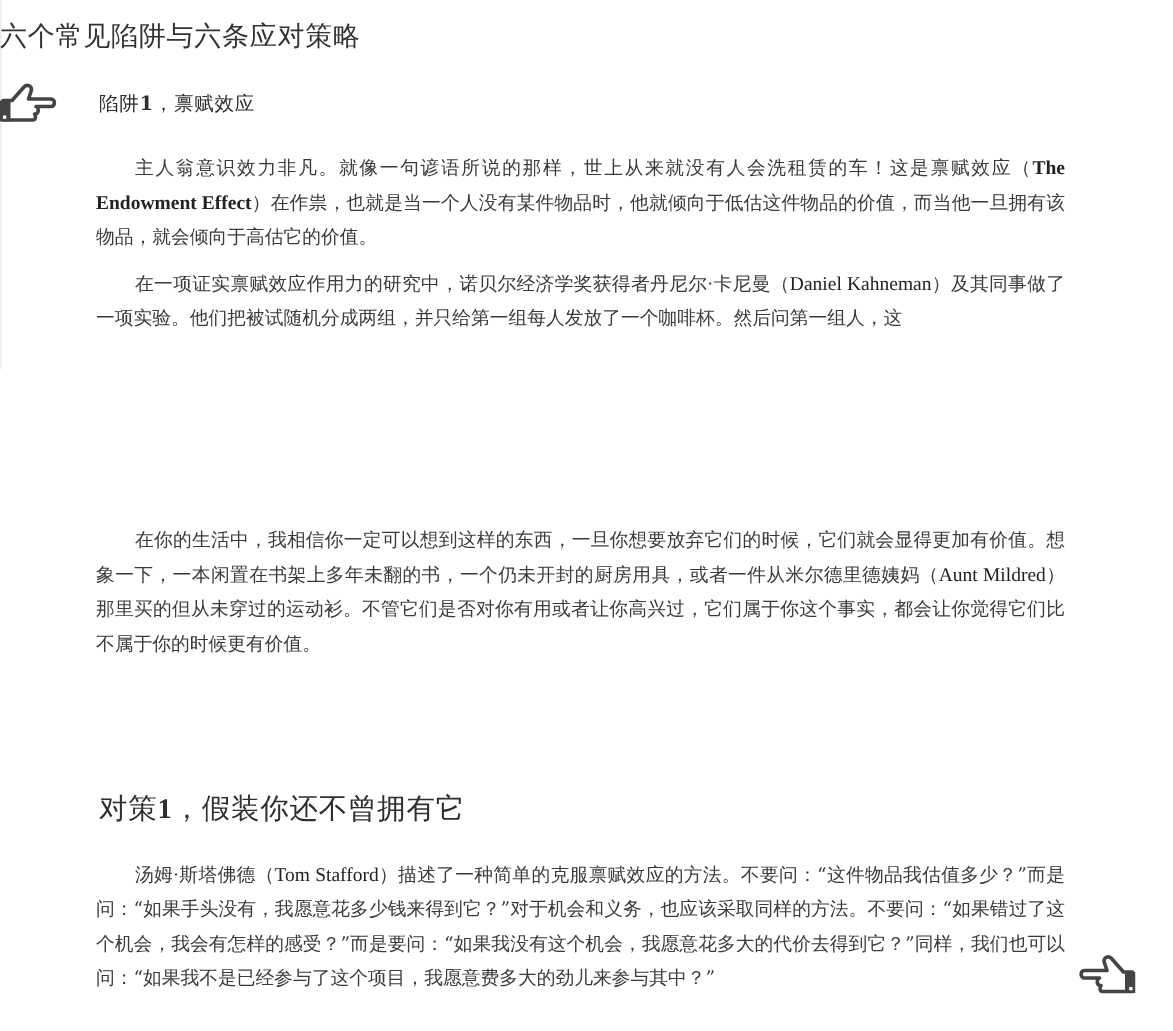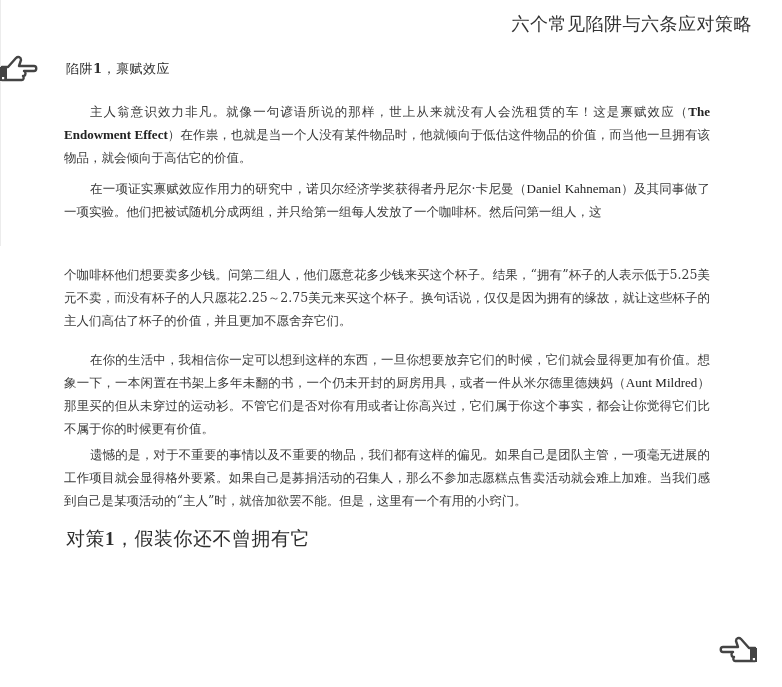--- a/index.html
+++ b/index.html
@@ -28,21 +28,21 @@
       left: 0;
       top: 0;
       width: 782px;
       height: 687px;
     }
     .doc-title {
       position: absolute;
       top: 12px;
       left: 0;
       width: 752px;
-      text-align: right;
+      text-align: left;
       font-size: 18px;
       letter-spacing: 0.5px;
       color: #333;
     }
     .heading {
       position: absolute;
       font-size: 13px;
       color: #2e2e2e;
       letter-spacing: 0.5px;
     }
@@ -91,30 +91,29 @@
   </svg>
 
   <div class="heading h1">
     <span>陷阱</span><b>1</b><span>，禀赋效应</span>
   </div>
 
   <p class="para indent p2"><span>在一项证实禀赋效应作用力的研究中，诺贝尔经济学奖获得者丹尼尔·卡尼曼（</span><span class="en">Daniel   Kahneman</span><span>）及其同事做了一项实验。他们把被试随机分成两组，并只给第一组每人发放了一个咖啡杯。然后问第一组人，这</span></p>
 
   <p class="para indent p1"><span>主人翁意识效力非凡。就像一句谚语所说的那样，世上从来就没有人会洗租赁的车！这是禀赋效应（</span><span class="en bold">The Endowment Effect</span><span>）在作祟，也就是当一个人没有某件物品时，他就倾向于低估这件物品的价值，而当他一旦拥有该物品，就会倾向于高估它的价值。</span></p>
 
-  <p class="para p3">个咖啡杯他们想要卖多少钱。问第二组人，他们愿意花多少钱来买这个杯子。结果，“拥有”杯子的人表示低于5.25美元不卖，而没有杯子的人只愿花2.25～2.75美元来买这个杯子。换句话说，仅仅是因为拥有的缘故，就让这些杯子的主人们高估了杯子的价值，并且更加不愿舍弃它们。</p>
 
   <p class="para indent p4"><span>在你的生活中，我相信你一定可以想到这样的东西，一旦你想要放弃它们的时候，它们就会显得更加有价值。想象一下，一本闲置在书架上多年未翻的书，一个仍未开封的厨房用具，或者一件从米尔德里德姨妈（</span><span class="en">Aunt   Mildred</span><span>）那里买的但从未穿过的运动衫。不管它们是否对你有用或者让你高兴过，它们属于你这个事实，都会让你觉得它们比不属于你的时候更有价值。</span></p>
 
-  <p class="para indent p5">遗憾的是，对于不重要的事情以及不重要的物品，我们都有这样的偏见。如果自己是团队主管，一项毫无进展的工作项目就会显得格外要紧。如果自己是募捐活动的召集人，那么不参加志愿糕点售卖活动就会难上加难。当我们感到自己是某项活动的“主人”时，就倍加欲罢不能。但是，这里有一个有用的小窍门。</p>
 
   <div class="heading h2">
     <span>对策</span><b>1</b><span>，假装你还不曾拥有它</span>
   </div>
 
+  <p class="para indent p6"><span>汤姆·斯塔佛德（</span><span class="en">Tom   Stafford</span><span>）描述了一种简单的克服禀赋效应的方法。不要问：“这件物品我估值多少？”而是问：“如果手头没有，我愿意花多少钱来得到它？”对于机会和义务，也应该采取同样的方法。不要问：“如果错过了这个机会，我会有怎样的感受？”而是要问：“如果我没有这个机会，我愿意花多大的代价去得到它？”同样，我们也可以问：“如果我不是已经参与了这个项目，我愿意费多大的劲儿来参与其中？”</span></p>
 
   <svg class="hand hand-left" viewBox="0 0 40 32">
     <g transform="translate(40,0) scale(-1,1)">
       <path d="M2 12 h6 l8 -9 c2 -2 5 -1 5 2 l-2 6 h15 c3 0 3 5 0 5 h-10 c2 1 2 4 0 5 h-1 c1 1 1 4 -1 4 h-16 h-4 z" fill="none" stroke="#444" stroke-width="2.4" stroke-linejoin="round"></path>
       <rect x="0" y="12" width="7" height="14" fill="#444"></rect>
       <rect x="2" y="22" width="2.2" height="2.2" fill="#fff"></rect>
     </g>
   </svg>
 </div>
 

